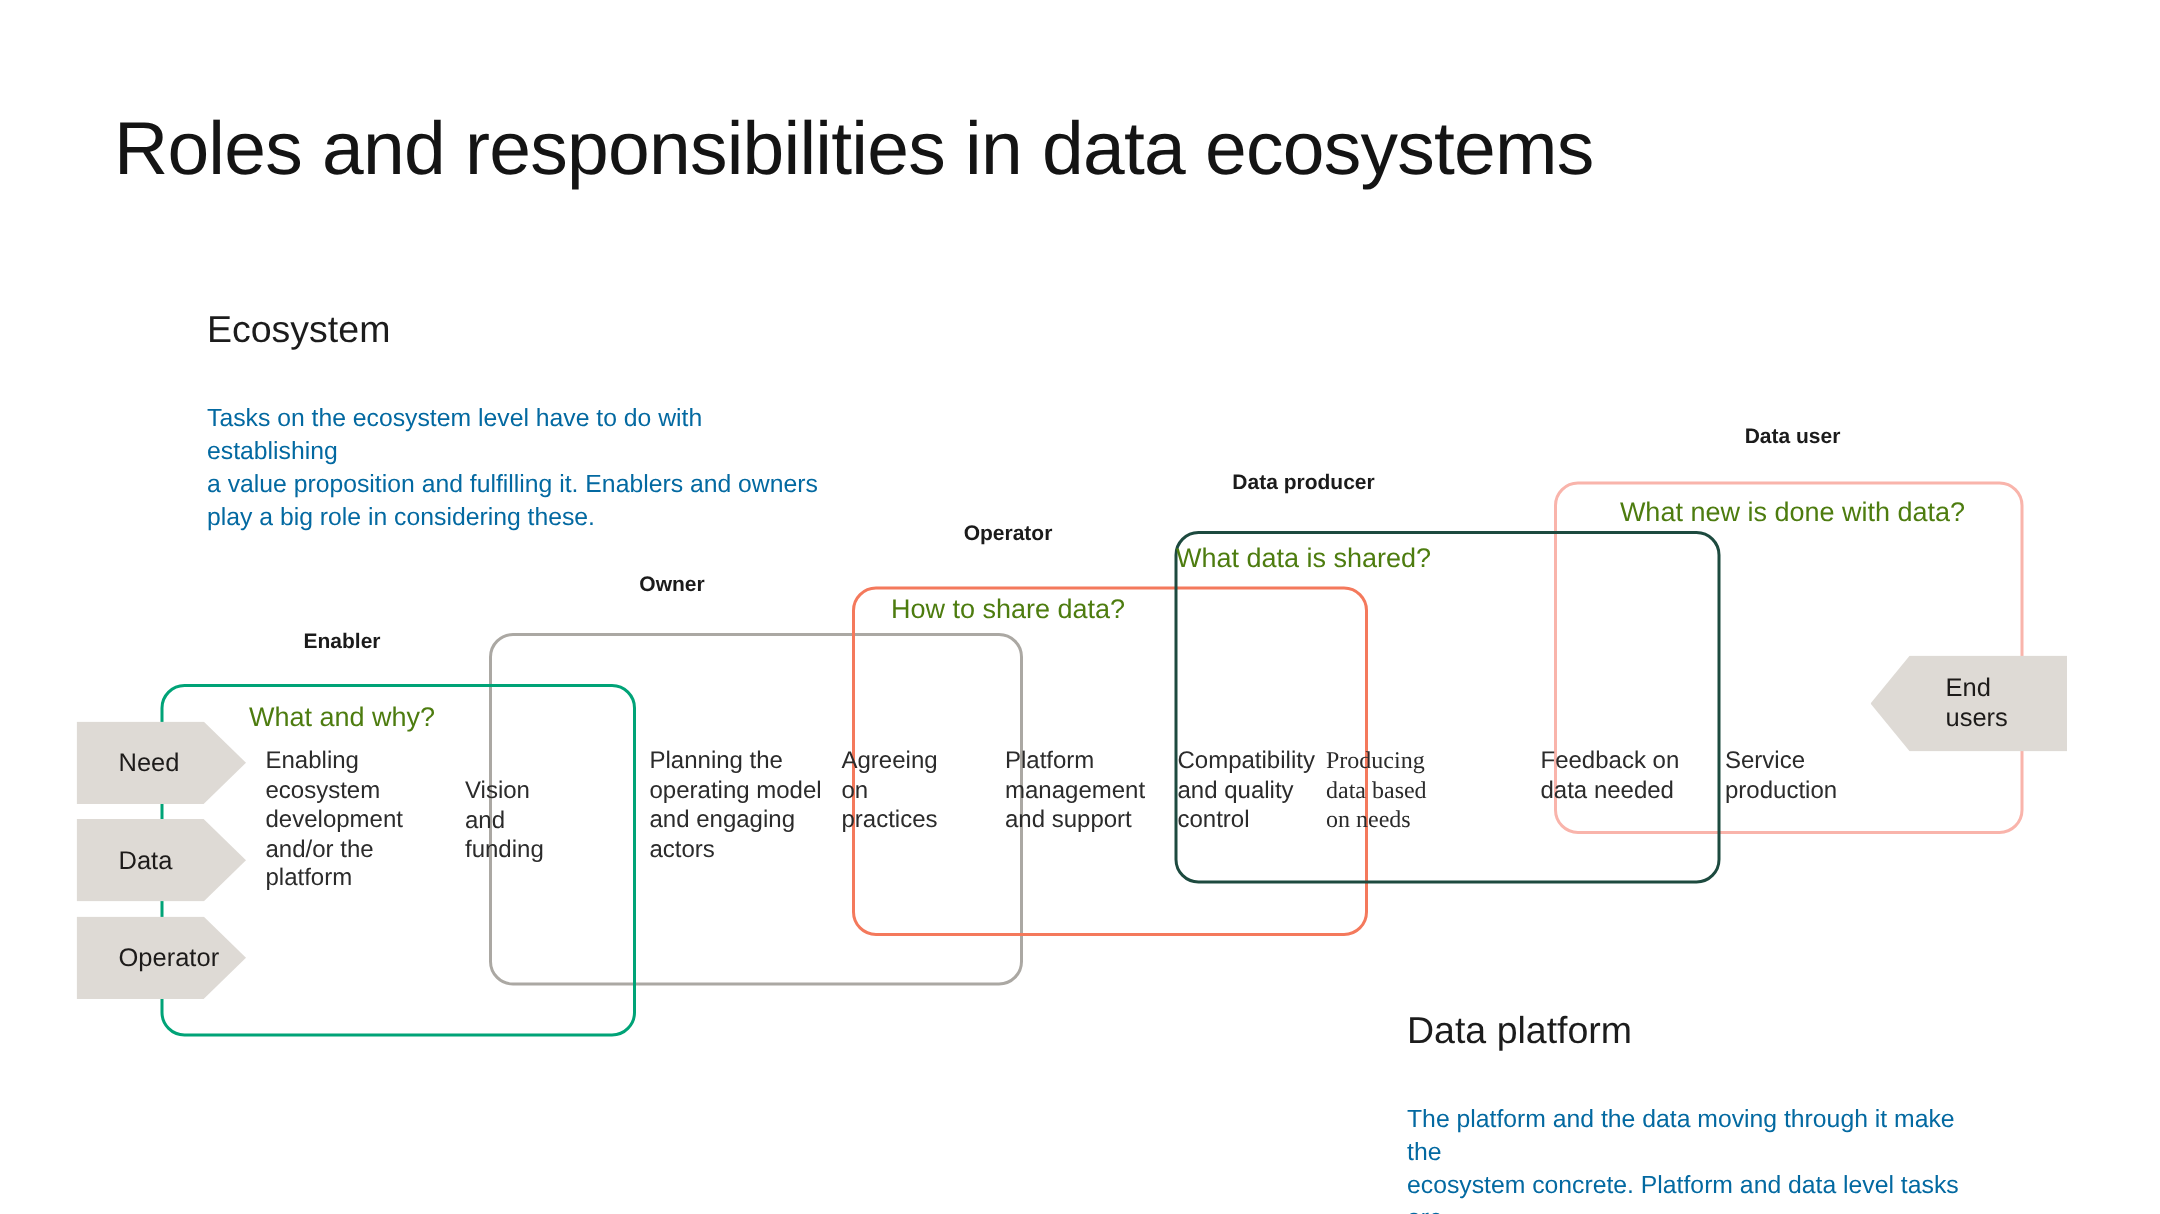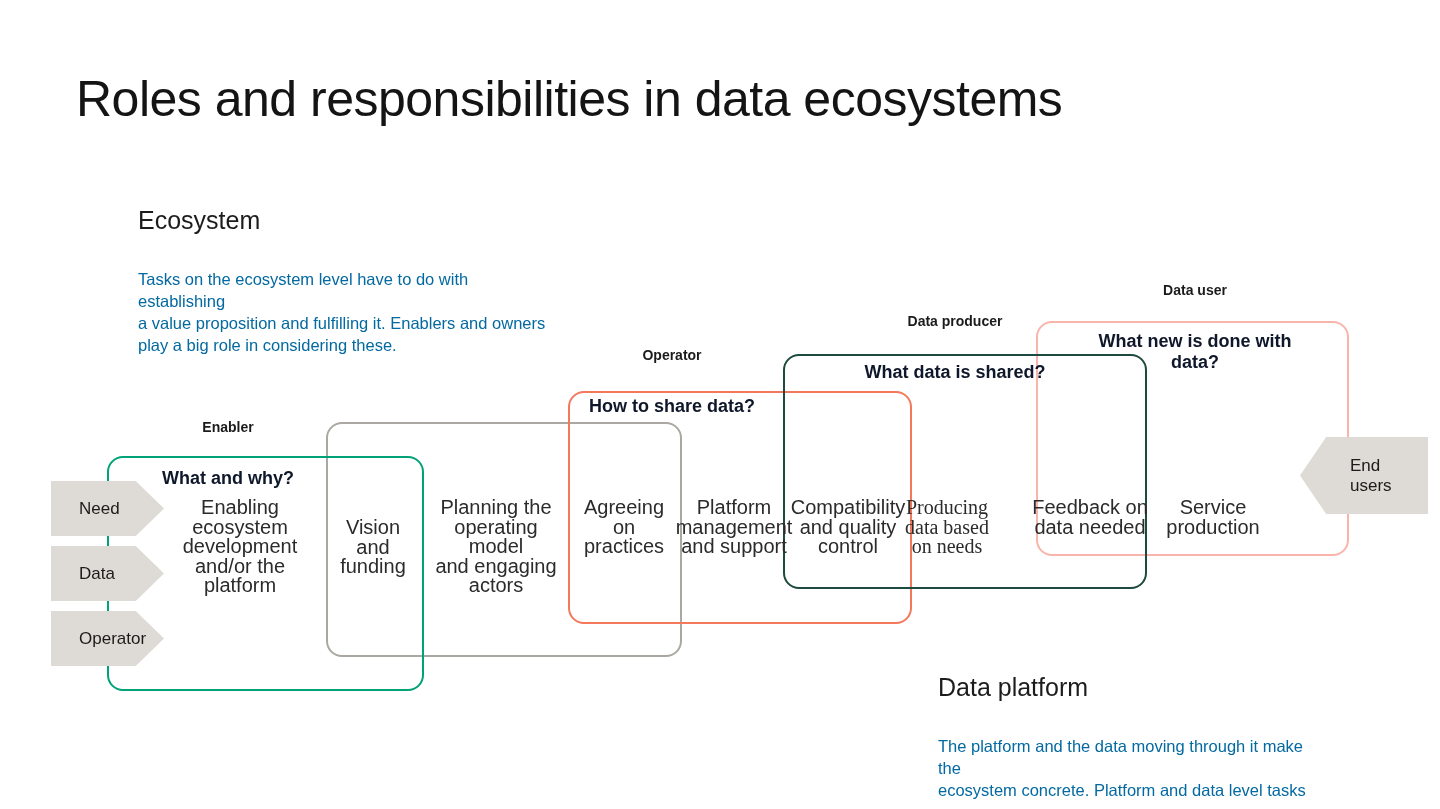--- a/index.html
+++ b/index.html
@@ -55,34 +55,33 @@
   .rect-operator      { left: 544px; top: 367px; width: 344px; height: 233px; }
   .rect-data-producer { left: 759px; top: 330px; width: 364px; height: 235px; }
 
   
   .role-header {
     position: absolute;
     width: 280px;
     text-align: center;
   }
   .role-name { font-size: 14px; font-weight: 700; color: #1b1b1b; }
-  .role-question { font-size: 18px; font-weight: 700; color: #0f172a; margin-top: 9px; }
+  .role-question { font-size: 18px; font-weight: 400; color: #4d7c0f; margin-top: 9px; }
   .hdr-enabler       { left: 64px;   top: 371px; }
   .hdr-owner         { left: 284px;  top: 333px; }
   .hdr-operator      { left: 508px;  top: 299px; }
-  .hdr-data-producer { left: 791px;  top: 265px; }
+  .hdr-data-producer { left: 705px;  top: 265px; }
   .hdr-data-user     { left: 1031px; top: 234px; }
 
   
   .task-label {
     position: absolute;
     top: 462px;
     width: 150px;
-    text-align: center;
-    font-size: 20px;
+    font-size: 16px;
     line-height: 19.5px;
     color: #2b2b2b;
     white-space: pre-line;
   }
   .task-0 { left: 141px; }
   .task-1 { left: 274px; margin-top: 20px; }
   .task-2 { left: 397px; }
   .task-3 { left: 525px; }
   .task-4 { left: 634px; width: 152px; }
   .task-5 { left: 749px; }
@@ -104,24 +103,24 @@
     height: 55px;
     padding-left: 16px;
     clip-path: polygon(0 0, 75% 0, 100% 50%, 75% 100%, 0 100%);
   }
   .arrow-need     { top: 457px; }
   .arrow-data     { top: 522px; }
   .arrow-decision { top: 587px; }
 
   
   .arrow-left {
-    left: 1276px;
+    left: 1223px;
     top: 413px;
     width: 131px;
-    height: 77px;
+    height: 64px;
     padding-left: 38px;
     clip-path: polygon(20% 0, 100% 0, 100% 100%, 20% 100%, 0 50%);
   }
 </style>
 </head>
 <body>
 
 <div class="canvas">
 
   <h1 class="page-title">Roles and responsibilities in data ecosystems</h1>
@@ -144,20 +143,21 @@
   <div class="role-rect rect-data-user" style="border-color: rgb(249, 180, 171);"></div>
   <div class="role-rect rect-enabler" style="border-color: rgb(0, 163, 119);"></div>
   <div class="role-rect rect-operator" style="border-color: rgb(244, 121, 92);"></div>
   <div class="role-rect rect-data-producer" style="border-color: rgb(29, 74, 63);"></div>
 
   <div class="role-header hdr-enabler">
     <div class="role-name">Enabler</div>
     <div class="role-question">What and why?</div>
   </div>
   <div class="role-header hdr-owner">
+    <div class="role-name">Owner</div>
   </div>
   <div class="role-header hdr-operator">
     <div class="role-name">Operator</div>
     <div class="role-question">How to share data?</div>
   </div>
   <div class="role-header hdr-data-producer">
     <div class="role-name">Data producer</div>
     <div class="role-question">What data is shared?</div>
   </div>
   <div class="role-header hdr-data-user">

